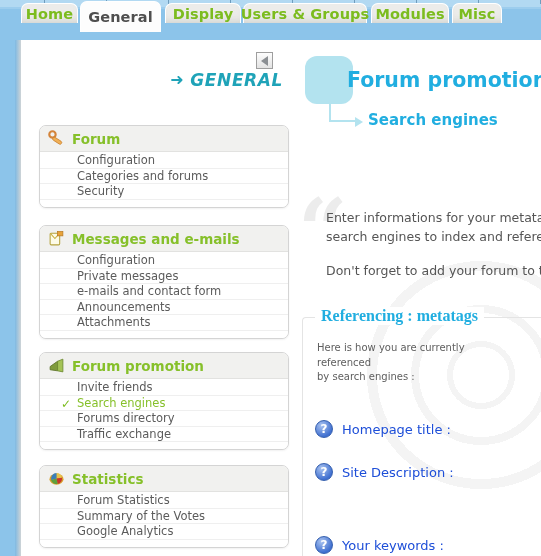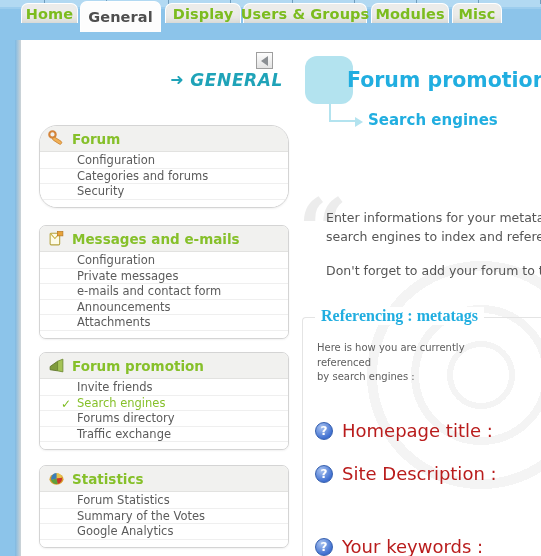--- a/index.html
+++ b/index.html
@@ -273,21 +273,21 @@
   .help-icon {
     width: 18px; height: 18px; flex: 0 0 18px;
     border-radius: 50%;
     background: radial-gradient(circle at 35% 28%, #a9c3f0, #3f6fd0 72%);
     border: 1px solid #355fae;
     color: #ffffff;
     font-size: 12px; font-weight: bold;
     display: flex; align-items: center; justify-content: center;
     cursor: pointer;
   }
-  .field-label { color: #b91c1c; font-size: 18px; }
+  .field-label { color: #1d4ed8; font-size: 13px; }
 </style>
 </head>
 <body>
 
 <div id="app">
 
   <div class="ruler">
     <div class="ruler-base"></div>
   <div class="tick" style="left: 44px;"></div>
       <div class="tick" style="left: 106px;"></div>
@@ -332,21 +332,21 @@
       <div class="collapse-btn">
         <span class="tri"></span>
       </div>
 
       <div class="general-title">
         <span class="arrow">➜</span>
         <span>GENERAL</span>
       </div>
 
       <div id="panels-host">
-          <div class="panel" style="top: 85px; border-radius: 18px;">
+          <div class="panel" style="top: 85px;">
             <div class="panel-head">
               <span class="pi"><svg viewBox="0 0 16 16" width="17" height="17">
                   <circle cx="4.2" cy="4.2" r="3" fill="none" stroke="#d4843a" stroke-width="2"></circle>
                   <rect x="5.5" y="6.2" width="9.5" height="3.1" rx="1.4" transform="rotate(33 5.5 6.2)" fill="#f0b056" stroke="#c97f2e" stroke-width=".7"></rect>
                 </svg></span>
               <span>Forum</span>
             </div>
             <div class="panel-body">
               <div class="panel-item"><span>Configuration</span></div>
               <div class="panel-item"><span>Categories and forums</span></div>

